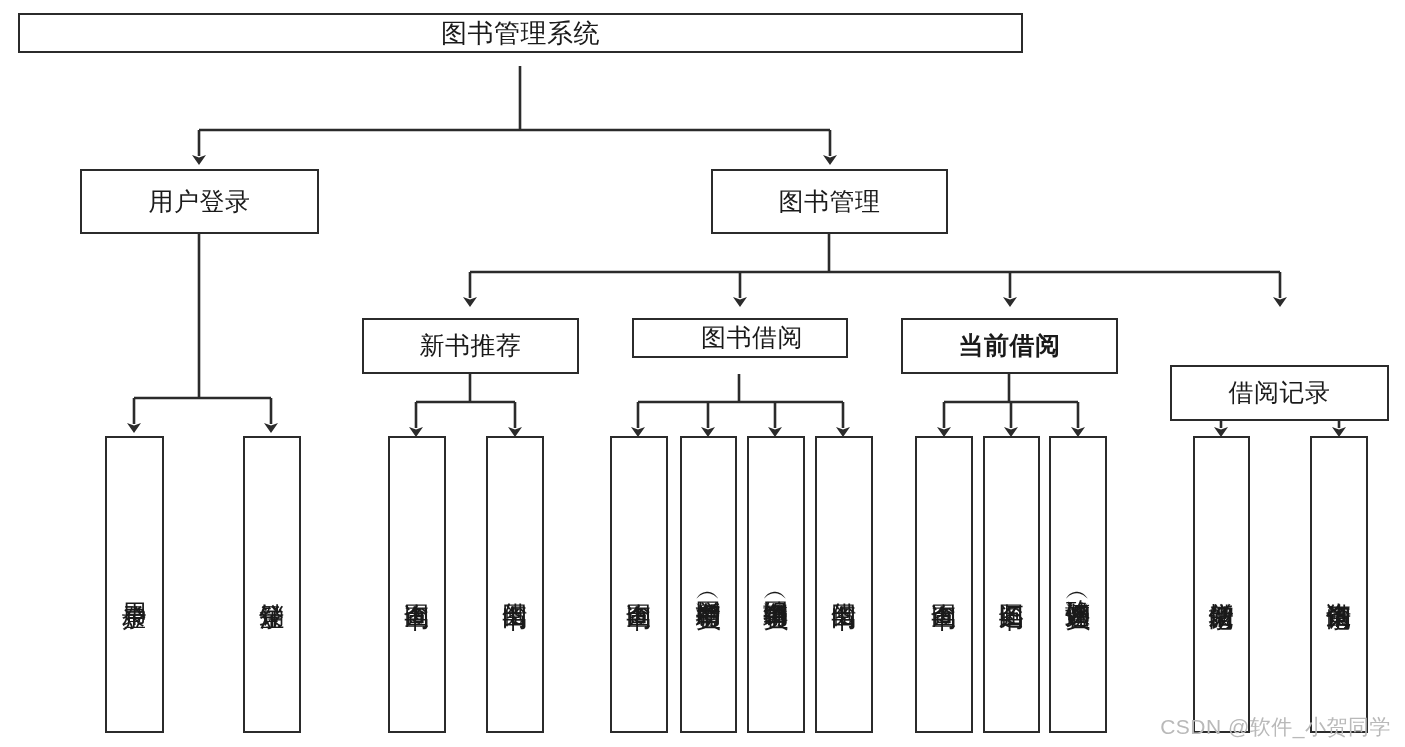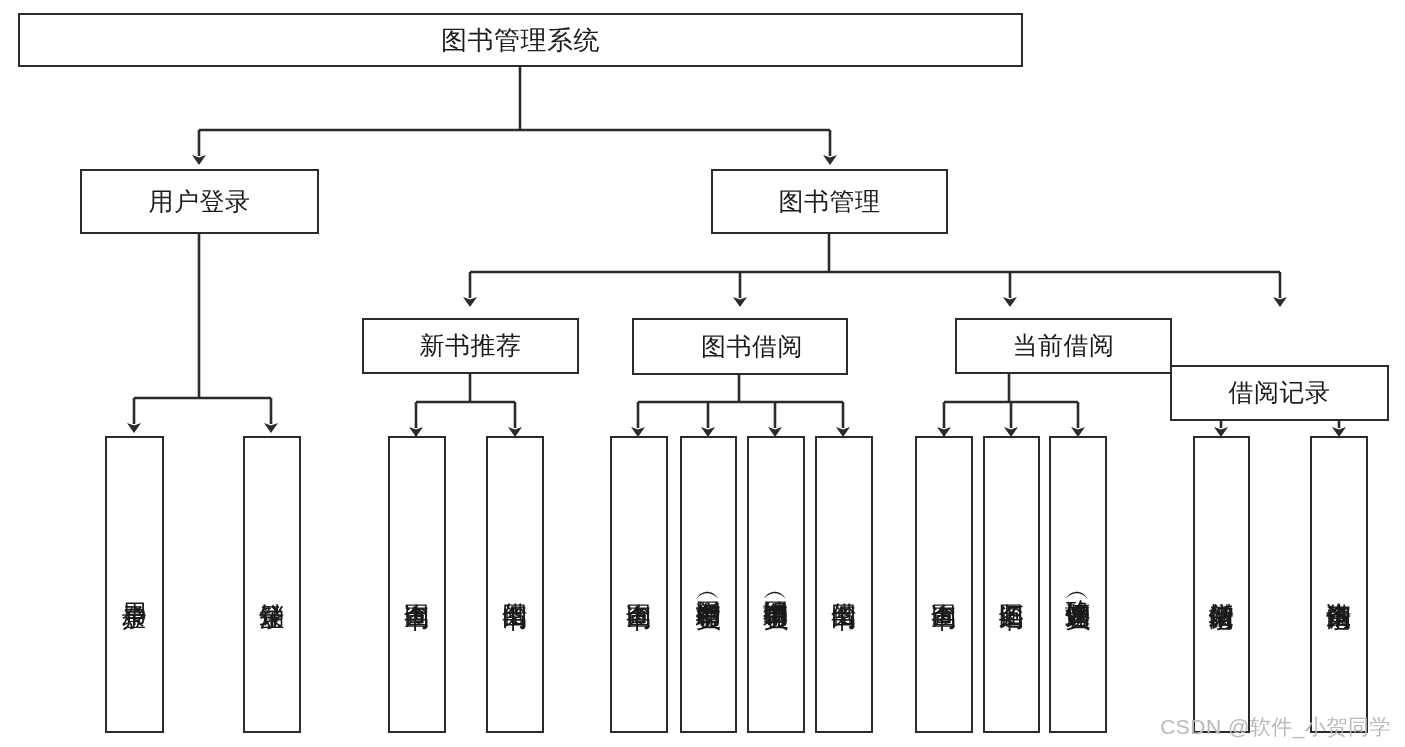--- a/index.html
+++ b/index.html
@@ -123,38 +123,38 @@
       <path d="M1011,402 L1011,428" marker-end="url(#arw)"></path>
       <path d="M1078,402 L1078,428" marker-end="url(#arw)"></path>
 
       <path d="M1279,374 L1279,402"></path>
       <path d="M1221,402 L1339,402"></path>
       <path d="M1221,402 L1221,428" marker-end="url(#arw)"></path>
       <path d="M1339,402 L1339,428" marker-end="url(#arw)"></path>
     </g>
   </svg>
 
-  <div class="node root h" style="left:18px; top:13px; width:1005px; height:54px;">
+  <div class="node root h" style="left:18px; top:13px; width:1005px; height:40px;">
     <span class="lbl">图书管理系统</span>
   </div>
 
   <div class="node h" style="left:80px; top:169px; width:239px; height:65px;">
     <span class="lbl">用户登录</span>
   </div>
   <div class="node h" style="left:711px; top:169px; width:237px; height:65px;">
     <span class="lbl">图书管理</span>
   </div>
 
   <div class="node h" style="left:362px; top:318px; width:217px; height:56px;">
     <span class="lbl">新书推荐</span>
   </div>
-  <div class="node h" style="left:632px; top:318px; width:216px; height:57px;padding-left:24px;">
+  <div class="node h" style="left:632px; top:318px; width:216px; height:40px;padding-left:24px;">
     <span class="lbl">图书借阅</span>
   </div>
-  <div class="node h" style="left:955px; top:318px; width:217px; height:56px;">
+  <div class="node h" style="left:901px; top:318px; width:217px; height:56px;font-weight:bold;">
     <span class="lbl">当前借阅</span>
   </div>
   <div class="node h" style="left:1170px; top:318px; width:219px; height:56px;margin-top:47px;">
     <span class="lbl">借阅记录</span>
   </div>
 
   <div class="node v" style="left:105px; top:436px; width:59px; height:297px;">
     <span class="lbl">用户登录</span>
   </div>
   <div class="node v" style="left:243px; top:436px; width:58px; height:297px;">

